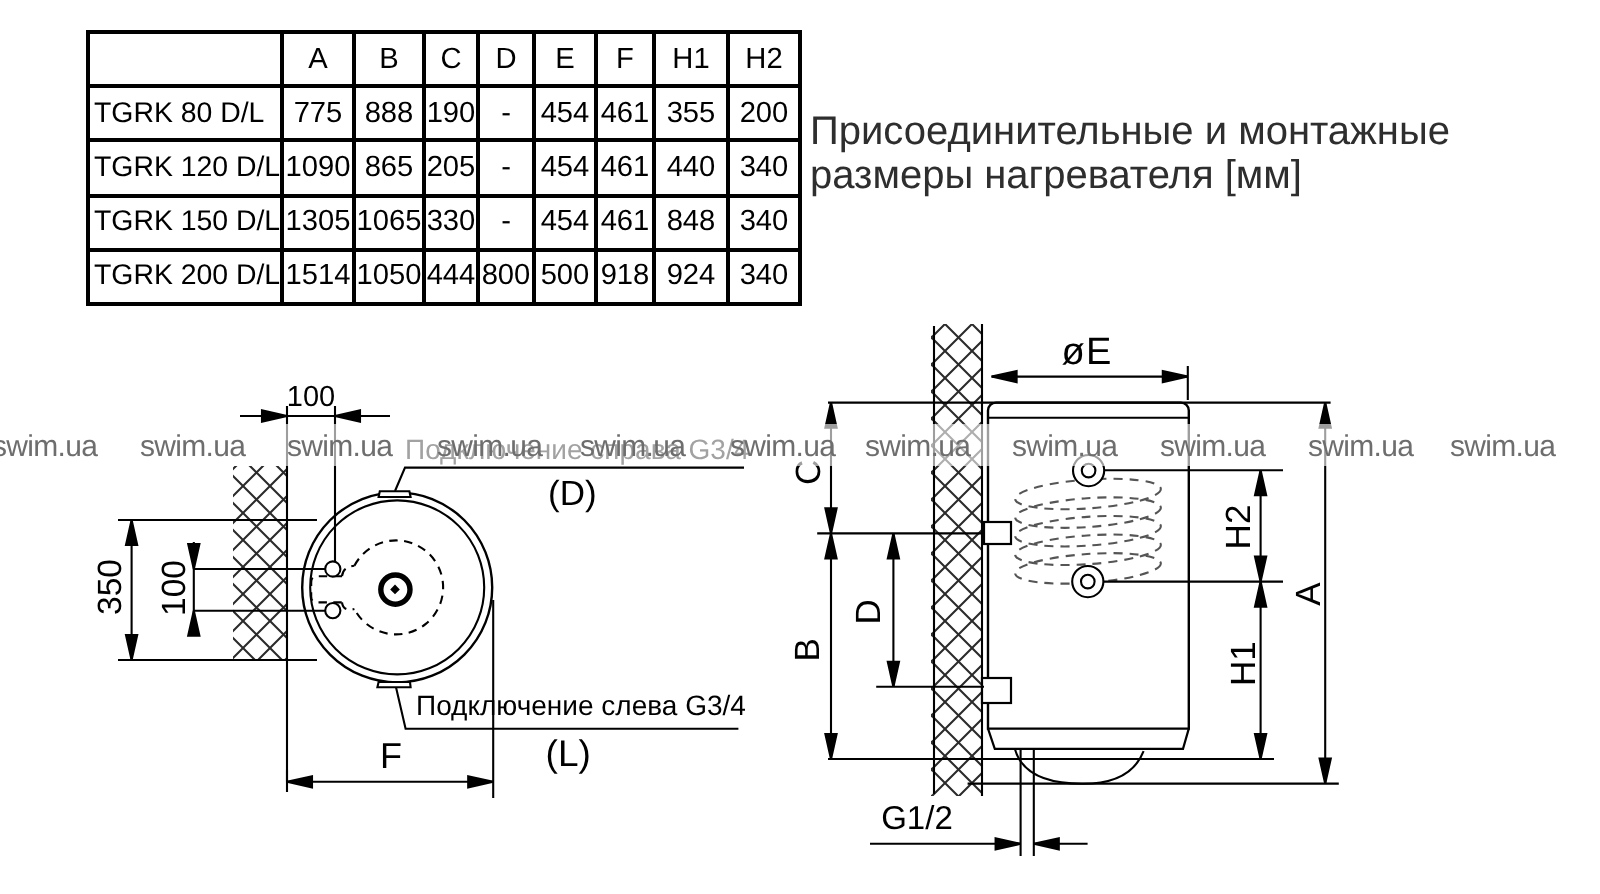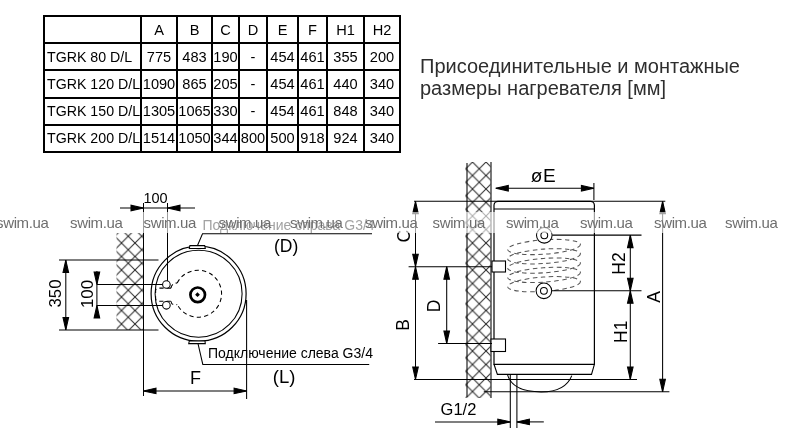--- a/index.html
+++ b/index.html
@@ -1,20 +1,20 @@
 <!DOCTYPE html>
 <html><head>
 <meta charset="utf-8">
 <style>
   html,body{margin:0;padding:0;background:#fff;}
   body{width:800px;height:447px;position:relative;font-family:"Liberation Sans",sans-serif;overflow:hidden;}
   table.dim{position:absolute;left:43px;top:15px;transform:translateZ(0);border-collapse:collapse;table-layout:fixed;width:356px;height:138px;}
   table.dim td{border:2px solid #000;font-size:14.6px;color:#000;text-align:center;padding:0;line-height:20px;white-space:nowrap;}
   table.dim td.lbl{text-align:left;padding-left:2px;font-size:14.2px;}
-  .title{position:absolute;left:420px;top:56.3px;transform:translateZ(0);font-size:20px;line-height:21.4px;color:#2e2e2e;}
+  .title{position:absolute;left:405px;top:56.3px;transform:translateZ(0);font-size:20px;line-height:21.4px;color:#2e2e2e;}
 </style>
 </head>
 <body>
 
 <table class="dim">
   <colgroup>
     <col style="width:97px">
       <col style="width:36px">
       <col style="width:35px">
       <col style="width:27px">
@@ -32,21 +32,21 @@
         <td>C</td>
         <td>D</td>
         <td>E</td>
         <td>F</td>
         <td>H1</td>
         <td>H2</td>
       </tr>
   <tr>
         <td class="lbl">TGRK 80 D/L</td>
         <td>775</td>
-        <td>483</td>
+        <td>888</td>
         <td>190</td>
         <td>-</td>
         <td>454</td>
         <td>461</td>
         <td>355</td>
         <td>200</td>
       </tr>
   <tr>
         <td class="lbl">TGRK 120 D/L</td>
         <td>1090</td>
@@ -66,21 +66,21 @@
         <td>-</td>
         <td>454</td>
         <td>461</td>
         <td>848</td>
         <td>340</td>
       </tr>
   <tr>
         <td class="lbl">TGRK 200 D/L</td>
         <td>1514</td>
         <td>1050</td>
-        <td>344</td>
+        <td>444</td>
         <td>800</td>
         <td>500</td>
         <td>918</td>
         <td>924</td>
         <td>340</td>
       </tr>
 </tbody>
   </table>
 
 <div class="title">Присоединительные и монтажные<br>размеры нагревателя [мм]</div>

